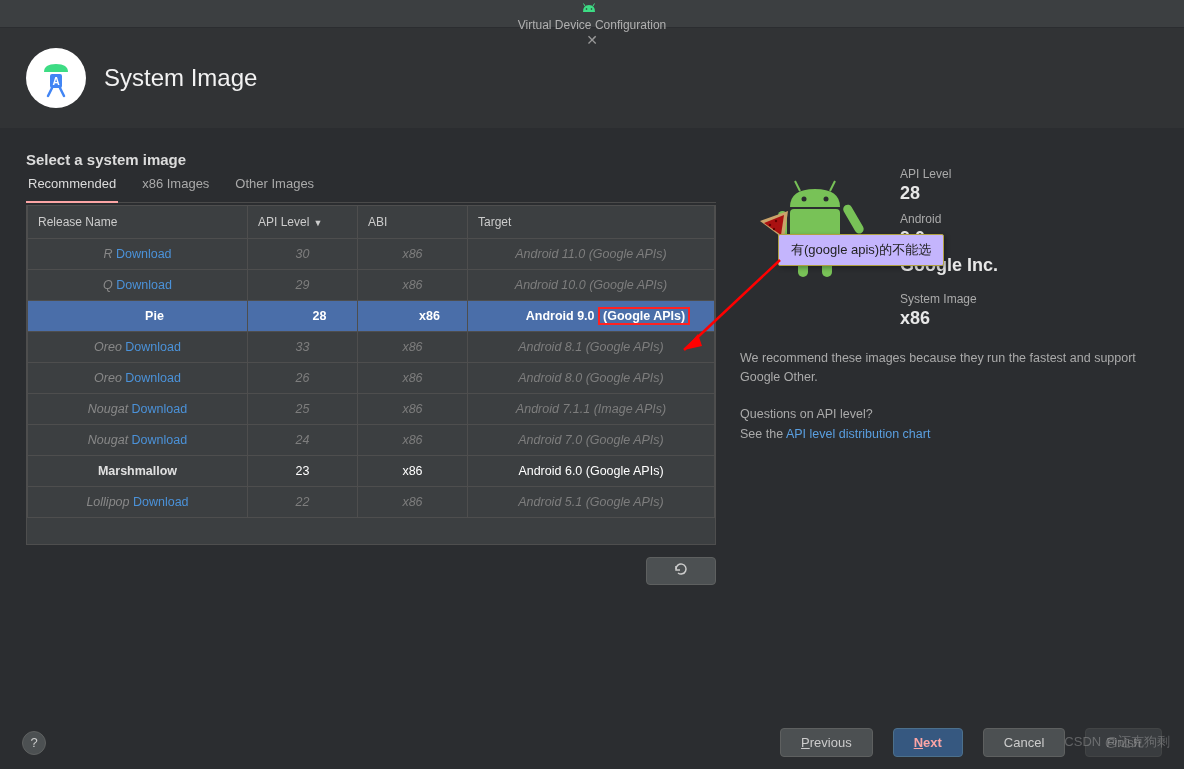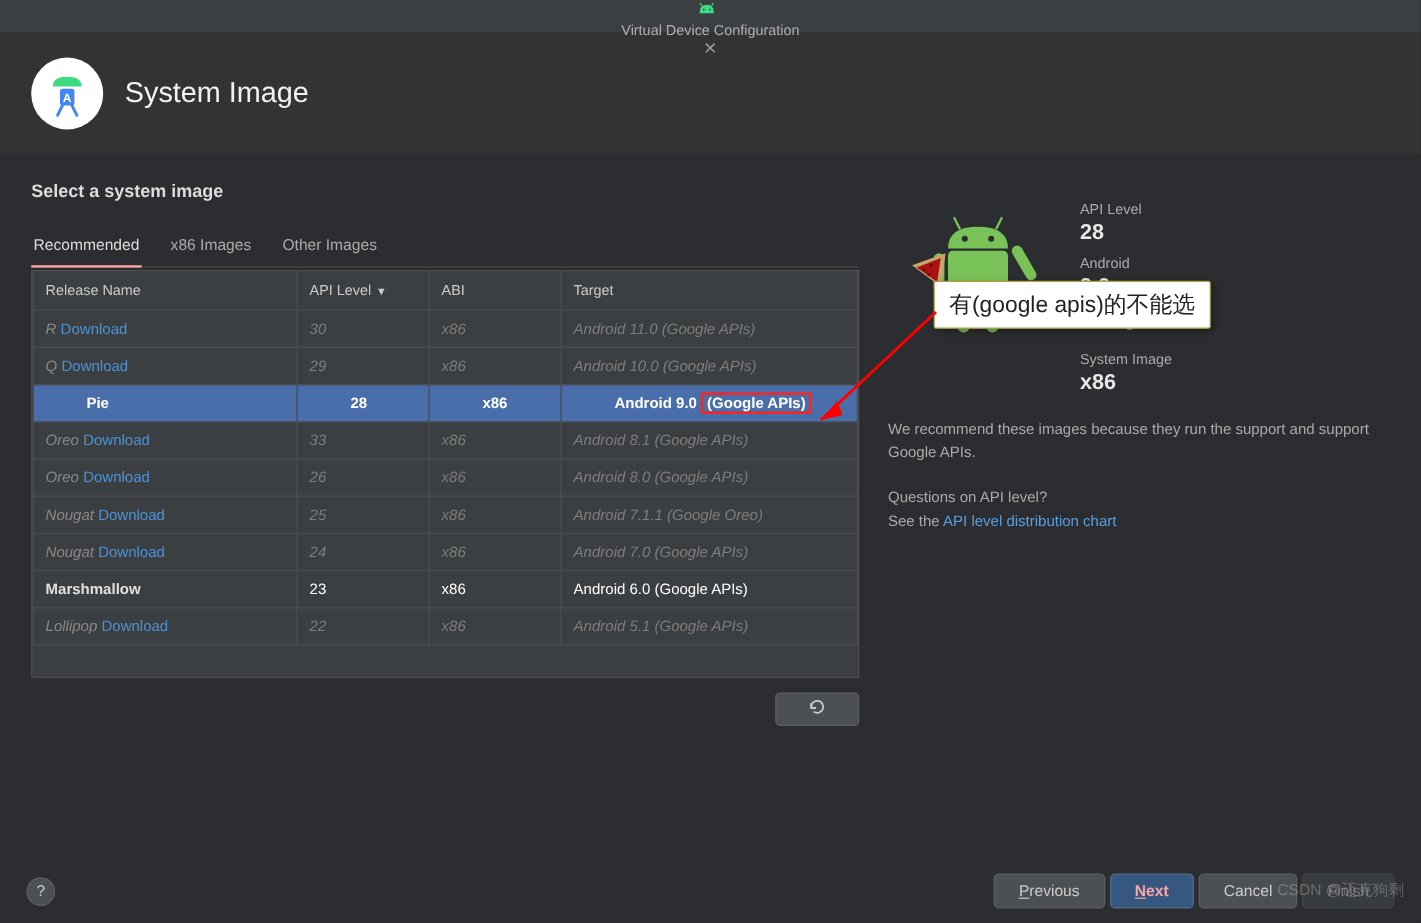--- a/index.html
+++ b/index.html
@@ -11,30 +11,30 @@
 .titlebar .close { color: #999; font-size: 14px; cursor: pointer; padding: 0 4px; }
 
 .header-band { background: #313335; padding: 20px 26px; border-bottom: 1px solid #2b2d30; display: flex; align-items: center; gap: 18px; }
 .header-badge { width: 60px; height: 60px; border-radius: 50%; background: #fff; display: flex; align-items: center; justify-content: center; }
 .header-title { font-size: 24px; color: #f2f2f2; font-weight: 400; }
 
 .content { padding: 22px 26px; display: flex; gap: 24px; }
 .left-pane { flex: 0 0 690px; }
 .right-pane { flex: 1; padding-top: 10px; }
 
-.subtitle { font-size: 15px; font-weight: bold; color: #dcdcdc; margin-bottom: 20px; }
+.subtitle { font-size: 15px; font-weight: bold; color: #dcdcdc; }
 
 .tabs { display: flex; gap: 22px; border-bottom: 1px solid #4a4a4a; }
 .tab { padding: 8px 2px 10px 2px; font-size: 13px; color: #aaa; cursor: pointer; border-bottom: 2px solid transparent; margin-bottom: -1px; }
 .tab.active { color: #dcdcdc; border-bottom: 2px solid #fca5a5; }
 
 .table { width: 100%; border-collapse: collapse; margin-top: 2px; background: #3c3f41; }
 .table th { text-align: left; font-weight: 400; font-size: 12px; color: #ccc; padding: 9px 10px; border: 1px solid #4e4e4e; background: #3c3f41; }
 .table th .sort-icon { font-size: 9px; margin-left: 4px; }
-.table td { font-size: 12.5px; padding: 8px 10px; border: 1px solid #4e4e4e; color: #7d7d7d; font-style: italic; }
+.table td { font-size: 12.5px; padding: 8px 10px; border: 1px solid #4e4e4e; color: #7d7d7d; font-style: italic; text-align: center; }
 .table tr.row { background: #3c3f41; }
 .table tr.row.selected { background: #4a6ea9; }
 .table tr.row.selected td { color: #fff; font-style: normal; font-weight: bold; padding-left: 44px; }
 .table tr.row.bold td.first { color: #e0e0e0; font-weight: bold; font-style: normal; }
 .table tr.row.bold td { color: #ffffff; font-style: normal; }
 .table td a.dl { color: #4b92d9; text-decoration: none; font-style: normal; }
 .table td.first { color: #888; }
 .table tr.row.selected td.first { color: #fff; }
 .release-prefix { font-style: italic; }
 .table-wrap { border: 1px solid #4e4e4e; border-top: none; background: #3c3f41; min-height: 340px; }
@@ -50,27 +50,27 @@
 .info-labels { display: flex; flex-direction: column; gap: 2px; }
 .info-small { font-size: 12px; color: #aaa; margin-top: 6px; }
 .info-big { font-size: 18px; font-weight: bold; color: #e8e8e8; }
 
 .right-desc { font-size: 12.5px; color: #aaa; line-height: 1.5; margin-top: 20px; }
 .right-desc a { color: #5a9fe0; text-decoration: none; }
 .right-q { font-size: 12.5px; color: #aaa; margin-top: 20px; }
 
 .footer { position: absolute; bottom: 12px; left: 0; right: 0; padding: 0 22px; display: flex; align-items: center; }
 .help-btn { width: 24px; height: 24px; border-radius: 50%; background: #4c5052; border: 1px solid #5e6060; color: #ccc; display: flex; align-items: center; justify-content: center; font-size: 13px; cursor: pointer; }
-.footer-btns { margin-left: auto; display: flex; gap: 4px; }
+.footer-btns { margin-left: auto; display: flex; gap: 20px; }
 .btn { padding: 6px 20px; font-size: 13px; border-radius: 4px; border: 1px solid #5e6060; background: #4c5052; color: #ccc; cursor: pointer; }
 .btn.primary { background: #365880; border-color: #4c708c; color: #fca5a5; font-weight: bold; }
 .btn u { text-decoration: underline; }
 .btn.disabled { opacity: 0.45; }
 
-.tooltip { position: absolute; background: #ffffff; border: 1px solid #b0a040; color: #222; font-size: 19px; padding: 6px 12px; border-radius: 2px; box-shadow: 2px 2px 5px rgba(0,0,0,.3); }
+.tooltip { position: absolute; background: #c4b5fd; border: 1px solid #b0a040; color: #222; font-size: 13px; padding: 6px 12px; border-radius: 2px; box-shadow: 2px 2px 5px rgba(0,0,0,.3); }
 .arrow { position: absolute; pointer-events: none; }
 
 .watermark { position: absolute; right: 14px; bottom: 18px; font-size: 13px; color: rgba(200,200,200,.35); }
 </style>
 </head>
 <body>
 
 <div class="titlebar">
   <span class="android-icon">
     <svg width="16" height="12" viewBox="0 0 16 12">
@@ -145,21 +145,21 @@
             <tr class="row">
               <td class="first"><span class="release-prefix">Oreo</span> <a href="#" class="dl">Download</a></td>
               <td>26</td>
               <td>x86</td>
               <td>Android 8.0 (Google APIs)</td>
             </tr>
             <tr class="row">
               <td class="first"><span class="release-prefix">Nougat</span> <a href="#" class="dl">Download</a></td>
               <td>25</td>
               <td>x86</td>
-              <td>Android 7.1.1 (Google Oreo)</td>
+              <td>Android 7.1.1 (Image APIs)</td>
             </tr>
             <tr class="row">
               <td class="first"><span class="release-prefix">Nougat</span> <a href="#" class="dl">Download</a></td>
               <td>24</td>
               <td>x86</td>
               <td>Android 7.0 (Google APIs)</td>
             </tr>
             <tr class="row bold">
               <td class="first"><span class="">Marshmallow</span></td>
               <td>23</td>
@@ -210,21 +210,21 @@
       <div class="info-labels">
         <div class="info-small">API Level</div>
         <div class="info-big">28</div>
         <div class="info-small">Android</div>
         <div class="info-big">9.0</div>
         <div class="info-big" style="margin-top:4px">Google Inc.</div>
         <div class="info-small" style="margin-top:14px">System Image</div>
         <div class="info-big">x86</div>
       </div>
     </div>
-    <div class="right-desc">We recommend these images because they run the support and support Google APIs.</div>
+    <div class="right-desc">We recommend these images because they run the fastest and support Google Other.</div>
     <div class="right-q">Questions on API level?</div>
     <div class="right-desc" style="margin-top:4px">
       <span>See the </span><a href="#">API level distribution chart</a>
     </div>
   </div>
 </div>
 
 <div class="tooltip" style="left:778px; top:234px;">有(google apis)的不能选</div>
 <svg class="arrow" style="left:670px; top:254px;" width="120" height="110">
   <line x1="110" y1="6" x2="14" y2="96" stroke="#f00" stroke-width="2.5"></line>

